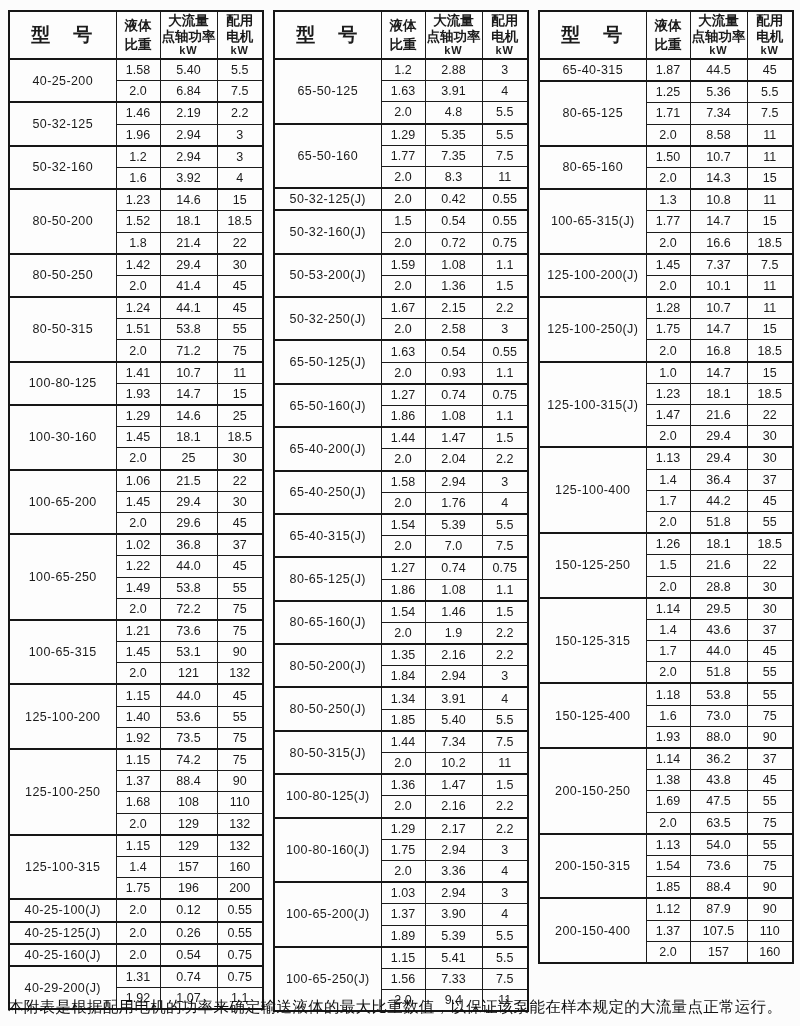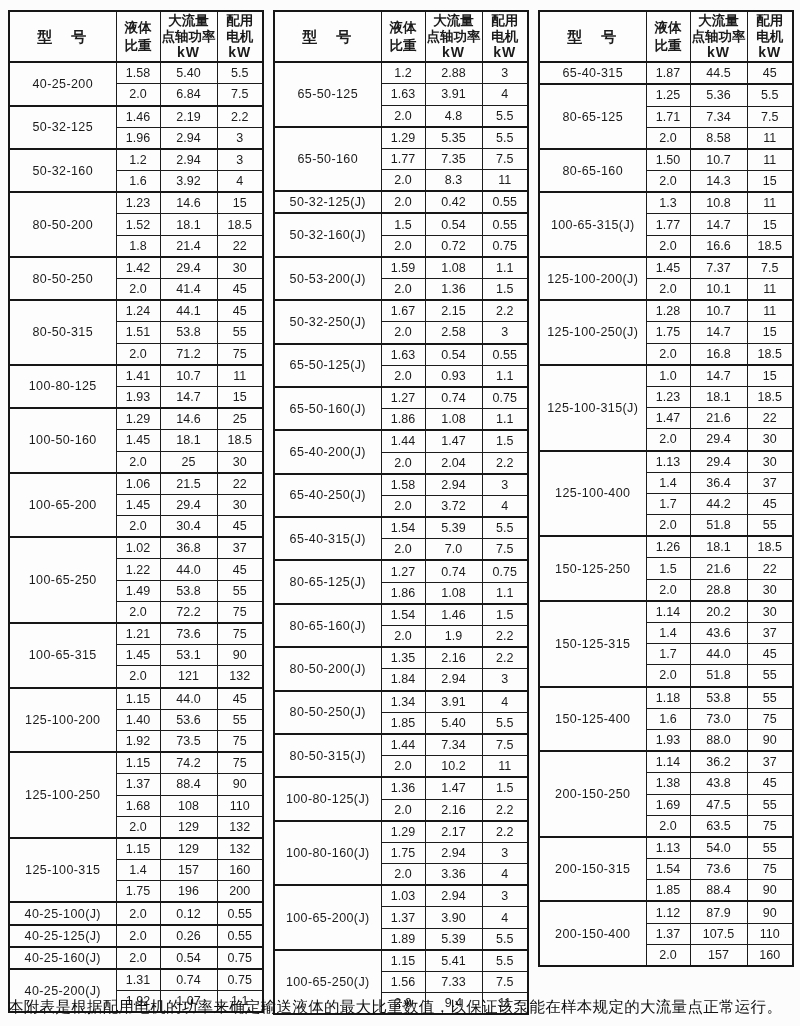--- a/index.html
+++ b/index.html
@@ -31,22 +31,22 @@
   .pump-table th{
     border:1px solid #1c1c1c;
     font-weight:bold;
     font-size:13.5px;
     text-align:center;
     vertical-align:middle;
     height:44px;
     line-height:1.15;
     padding:1px 0;
   }
-  .pump-table th.h-model{font-size:15px;letter-spacing:2px;}
-  .pump-table th .unit{font-size:14px;font-weight:bold;letter-spacing:1px;}
+  .pump-table th.h-model{font-size:19px;letter-spacing:2px;}
+  .pump-table th .unit{font-size:11px;font-weight:bold;letter-spacing:1px;}
   .pump-table th.h-grav div{margin:3px 6px;}
   .pump-table td{
     border:1px solid #1c1c1c;
     height:20.2px;
     font-size:12.5px;
     text-align:center;
     vertical-align:middle;
     padding:0;
     white-space:nowrap;
   }
@@ -180,21 +180,21 @@
           <td>1.41</td>
           <td>10.7</td>
           <td>11</td>
         </tr>
         <tr>
           <td>1.93</td>
           <td>14.7</td>
           <td>15</td>
         </tr>
         <tr class="group-start">
-          <td class="model-cell" rowspan="3">100-50-160</td>
+          <td class="model-cell" rowspan="3">100-30-160</td>
           <td>1.29</td>
           <td>14.6</td>
           <td>25</td>
         </tr>
         <tr>
           <td>1.45</td>
           <td>18.1</td>
           <td>18.5</td>
         </tr>
         <tr>
@@ -208,21 +208,21 @@
           <td>21.5</td>
           <td>22</td>
         </tr>
         <tr>
           <td>1.45</td>
           <td>29.4</td>
           <td>30</td>
         </tr>
         <tr>
           <td>2.0</td>
-          <td>30.4</td>
+          <td>29.6</td>
           <td>45</td>
         </tr>
         <tr class="group-start">
           <td class="model-cell" rowspan="4">100-65-250</td>
           <td>1.02</td>
           <td>36.8</td>
           <td>37</td>
         </tr>
         <tr>
           <td>1.22</td>
@@ -320,21 +320,21 @@
           <td>0.26</td>
           <td>0.55</td>
         </tr>
         <tr class="group-start">
           <td class="model-cell" rowspan="1">40-25-160(J)</td>
           <td>2.0</td>
           <td>0.54</td>
           <td>0.75</td>
         </tr>
         <tr class="group-start">
-          <td class="model-cell" rowspan="2">40-25-200(J)</td>
+          <td class="model-cell" rowspan="2">40-29-200(J)</td>
           <td>1.31</td>
           <td>0.74</td>
           <td>0.75</td>
         </tr>
         <tr>
           <td>1.92</td>
           <td>1.07</td>
           <td>1.1</td>
         </tr>
       </tbody>
@@ -471,21 +471,21 @@
           <td>2.2</td>
         </tr>
         <tr class="group-start">
           <td class="model-cell" rowspan="2">65-40-250(J)</td>
           <td>1.58</td>
           <td>2.94</td>
           <td>3</td>
         </tr>
         <tr>
           <td>2.0</td>
-          <td>3.72</td>
+          <td>1.76</td>
           <td>4</td>
         </tr>
         <tr class="group-start">
           <td class="model-cell" rowspan="2">65-40-315(J)</td>
           <td>1.54</td>
           <td>5.39</td>
           <td>5.5</td>
         </tr>
         <tr>
           <td>2.0</td>
@@ -765,21 +765,21 @@
           <td>22</td>
         </tr>
         <tr>
           <td>2.0</td>
           <td>28.8</td>
           <td>30</td>
         </tr>
         <tr class="group-start">
           <td class="model-cell" rowspan="4">150-125-315</td>
           <td>1.14</td>
-          <td>20.2</td>
+          <td>29.5</td>
           <td>30</td>
         </tr>
         <tr>
           <td>1.4</td>
           <td>43.6</td>
           <td>37</td>
         </tr>
         <tr>
           <td>1.7</td>
           <td>44.0</td>

